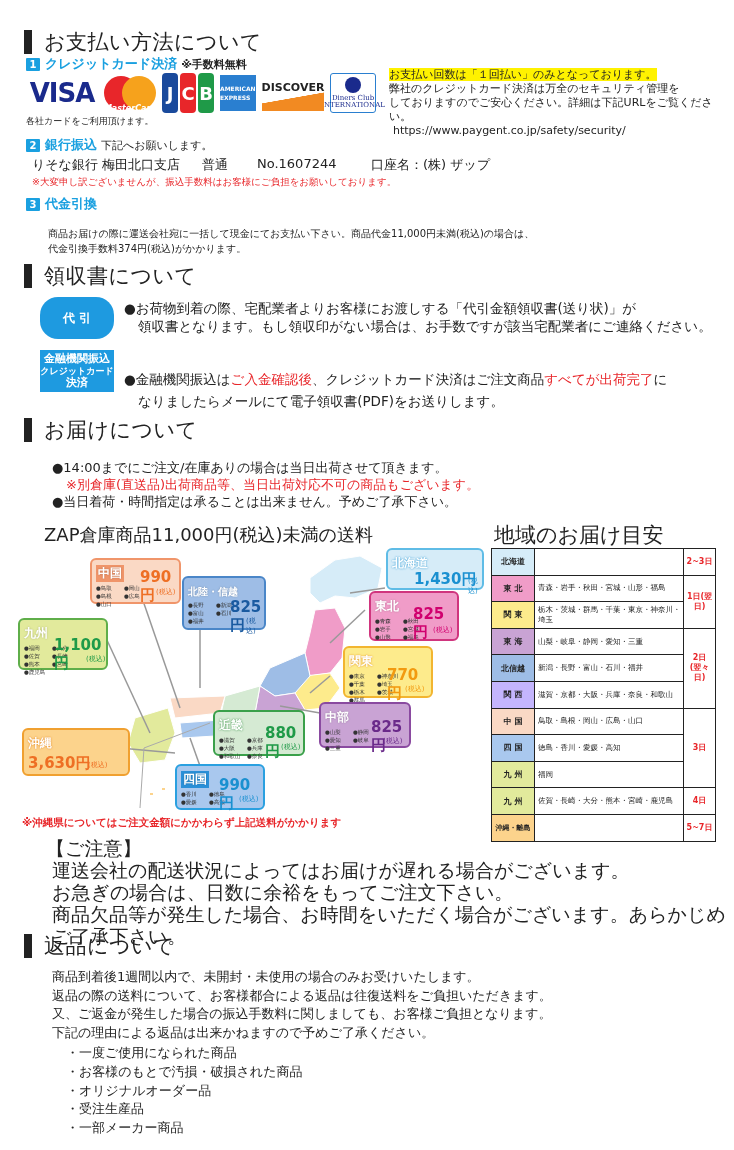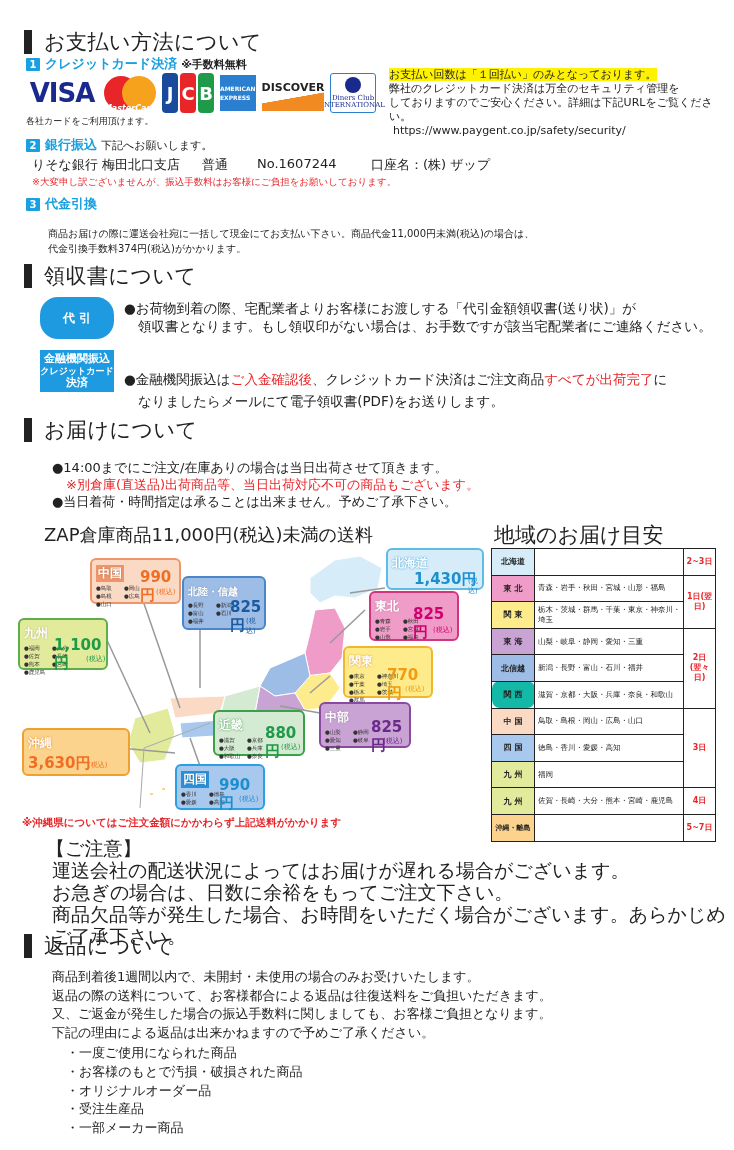--- a/index.html
+++ b/index.html
@@ -288,21 +288,21 @@
   <tr>
         <td class="rg" style="background:#c9a3d4;">東 海</td>
         <td class="pf">山梨・岐阜・静岡・愛知・三重</td>
         <td class="dy" rowspan="3">2日(翌々日)</td>
       </tr>
   <tr>
         <td class="rg" style="background:#9ebde6;">北信越</td>
         <td class="pf">新潟・長野・富山・石川・福井</td>
       </tr>
   <tr>
-        <td class="rg" style="background:#14b8a6;border-radius:8px;">関 西</td>
+        <td class="rg" style="background:#c4b5fd;">関 西</td>
         <td class="pf">滋賀・京都・大阪・兵庫・奈良・和歌山</td>
       </tr>
   <tr>
         <td class="rg" style="background:#fad9c5;">中 国</td>
         <td class="pf">鳥取・島根・岡山・広島・山口</td>
         <td class="dy" rowspan="3">3日</td>
       </tr>
   <tr>
         <td class="rg" style="background:#a9c8ee;">四 国</td>
         <td class="pf">徳島・香川・愛媛・高知</td>

